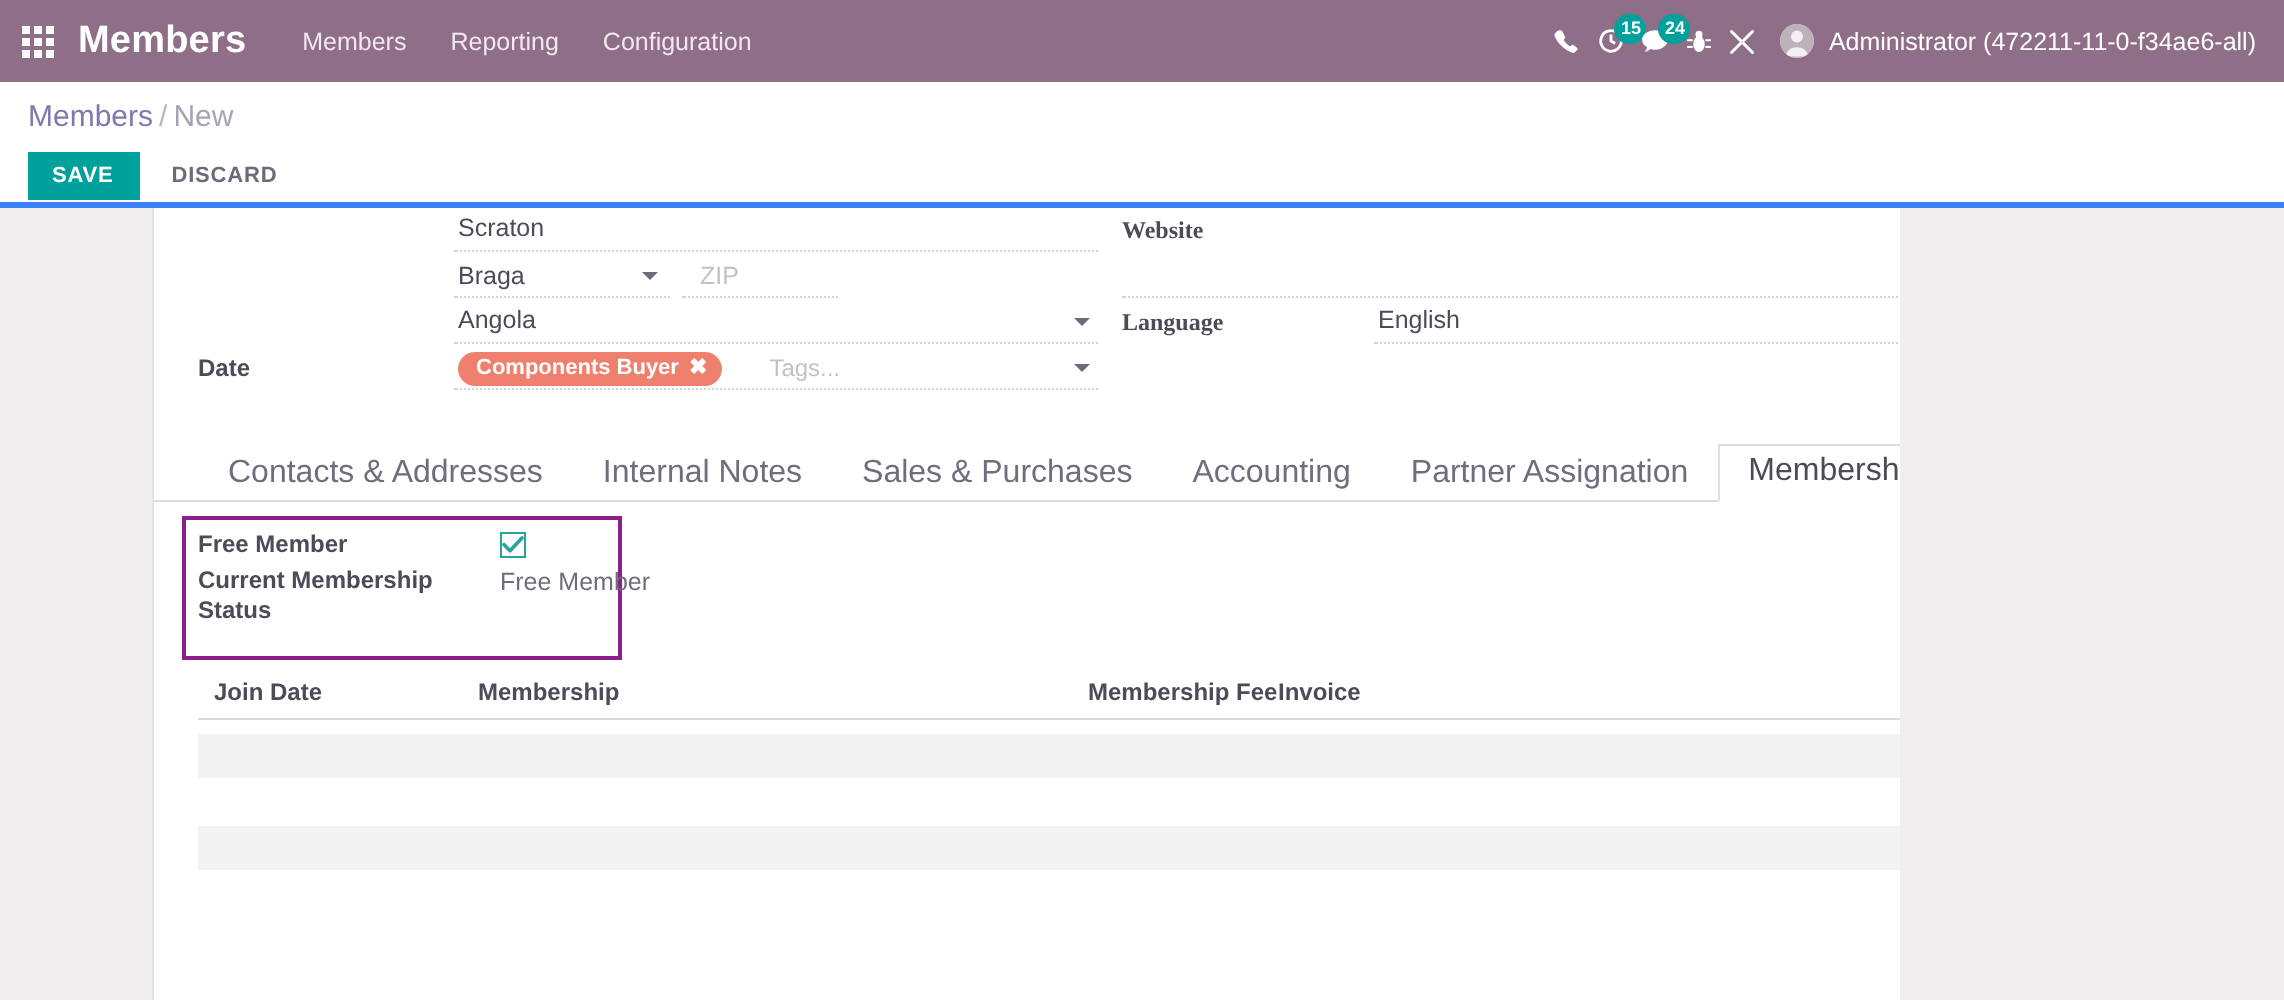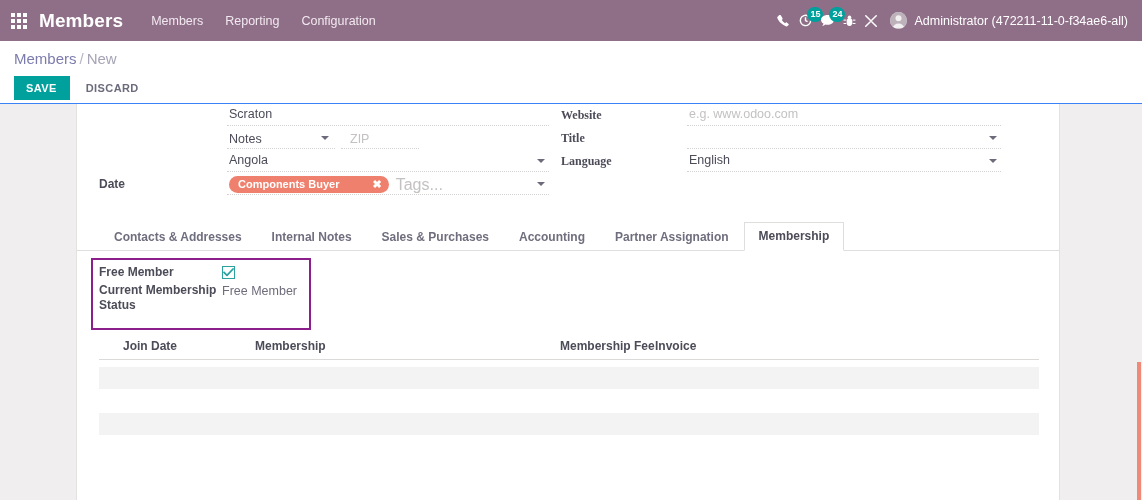--- a/index.html
+++ b/index.html
@@ -77,21 +77,21 @@
     overflow: hidden;
   }
   .avatar svg { display: block; }
   .user-name { font-size: 12.5px; color: #ffffff; white-space: nowrap; }
 
   
   .control-panel {
     position: absolute; top: 41px; left: 0;
     width: 1142px; height: 63px;
     background: #ffffff;
-    border-bottom: 1px solid #3b82f6;
+    border-bottom: 3px solid #3b82f6;
     padding: 8px 0 0 14px;
   }
   .breadcrumb { font-size: 15px; line-height: 20px; white-space: nowrap; }
   .bc-link { color: #7c7bad; cursor: pointer; }
   .bc-sep { color: #b6b5c4; margin: 0 3px; }
   .bc-current { color: #a5a4b5; }
   .cp-buttons { margin-top: 7px; display: flex; align-items: center; gap: 6px; }
   .btn-save {
     background: #00a09d; color: #ffffff;
     font-size: 11px; font-weight: bold; letter-spacing: .4px;
@@ -103,21 +103,21 @@
   .btn-discard {
     background: transparent; color: #6b6b7b;
     font-size: 11px; font-weight: bold; letter-spacing: .4px;
     padding: 6px 10px; border: none; cursor: pointer;
     line-height: 12px;
   }
 
   
   .sheet-bg {
     position: absolute; top: 104px; left: 0;
-    width: 1142px; height: 396px;
+    width: 950px; height: 396px;
     background: #f0eeee;
     overflow: hidden;
   }
   .sheet {
     position: absolute; top: 0; left: 76px;
     width: 984px; height: 396px;
     background: #ffffff;
     border-left: 1px solid #e4e1e1;
     border-right: 1px solid #e4e1e1;
   }
@@ -172,63 +172,62 @@
   .tagwrap { display: flex; align-items: center; height: 22px; }
   .chip {
     display: inline-flex; align-items: center;
     background: #f0806e; color: #ffffff;
     font-size: 11px; font-weight: bold;
     border-radius: 11px;
     padding: 2px 7px 3px 9px;
     line-height: 12px;
     white-space: nowrap;
     cursor: pointer;
-    gap: 28px;
   }
   .chip .x { margin-left: 5px; font-size: 11px; font-weight: bold; }
-  .tag-input-ph { color: #c4c1c1; font-size: 16px; margin-left: 7px; }
+  .tag-input-ph { color: #c4c1c1; font-size: 12px; margin-left: 24px; }
 
   
   .notebook { position: relative; margin-top: 10px; }
   .tabs {
     display: flex; align-items: flex-end;
     border-bottom: 1px solid #dededc;
     padding-left: 22px;
     height: 29px;
   }
   .tab {
-    font-size: 12px; color: #6f6e7e;
+    font-size: 16px; color: #6f6e7e;
     padding: 6px 14px 7px 14px;
     border: 1px solid transparent;
     border-bottom: none;
     cursor: pointer;
     white-space: nowrap;
     line-height: 14px;
     background: transparent;
-    position: relative; top: 1px; font-weight: bold;
+    position: relative; top: 1px;
   }
   .tab.active {
     color: #4c4c59;
     background: #ffffff;
     border-color: #dededc;
     border-bottom: 1px solid #ffffff;
   }
 
   
   .page-body { position: relative; padding: 14px 22px 0 22px; }
 
   .highlight-box {
     position: absolute; left: 14px; top: 7px;
     width: 220px; height: 72px;
     border: 2px solid #8d1f8d;
     background: transparent;
     pointer-events: none;
   }
   .mfields { position: relative; padding-left: 0; }
-  .mrow { display: flex; align-items: flex-start; margin-bottom: 3px; }
+  .mrow { display: flex; align-items: flex-start; margin-bottom: 3px; gap: 28px; }
   .mlabel {
     width: 123px; flex: 0 0 123px;
     font-size: 12px; font-weight: bold; color: #4c4c59;
     line-height: 15px;
   }
   .mval { font-size: 12.5px; color: #6e6d7b; line-height: 16px; }
   .checkbox {
     width: 13px; height: 13px;
     border: 1px solid #2aa3a0;
     background: #ffffff;
@@ -242,21 +241,21 @@
   .m-table { margin-top: 26px; width: 940px; }
   .m-thead {
     display: flex;
     border-bottom: 1px solid #dcd9d9;
     padding-bottom: 6px;
   }
   .m-th {
     font-size: 12px; font-weight: bold; color: #4c4c59;
     white-space: nowrap; cursor: pointer;
   }
-  .m-th.c0 { width: 140px; padding-left: 8px; margin-left: 16px; }
+  .m-th.c0 { width: 140px; padding-left: 8px; }
   .m-th.c1 { width: 305px; }
   .m-th.c2 { width: 95px; }
   .m-th.c3 { width: 105px; }
   .m-th.c4 { width: 200px; }
   .skel-row {
     height: 22px;
     background: #f4f3f3;
     margin-top: 7px;
     width: 940px;
   }
@@ -370,21 +369,21 @@
           <span class="flabel"></span>
           <span class="fval">
             <span class="ftext">Scraton</span>
           </span>
         </div>
 
         <div class="frow">
           <span class="flabel"></span>
           <span class="split">
             <span class="split-a">
-              <span class="ftext">Notes</span>
+              <span class="ftext">Braga</span>
               <span class="caret"></span>
             </span>
             <span class="split-b">
               <span class="placeholder">ZIP</span>
             </span>
           </span>
         </div>
 
         <div class="frow">
           <span class="flabel"></span>
@@ -406,27 +405,23 @@
             </span>
             <span class="caret"></span>
           </span>
         </div>
       </div>
 
       <div class="col-right">
 
         <div class="frow">
           <span class="flabel">Website</span>
-          <span class="fval">
-            <span class="placeholder">e.g. www.odoo.com</span>
-          </span>
-        </div>
-
-        <div class="frow">
-          <span class="flabel">Title</span>
+        </div>
+
+        <div class="frow">
           <span class="fval">
             <span class="ftext"></span>
             <span class="caret"></span>
           </span>
         </div>
 
         <div class="frow">
           <span class="flabel">Language</span>
           <span class="fval">
             <span class="ftext">English</span>

